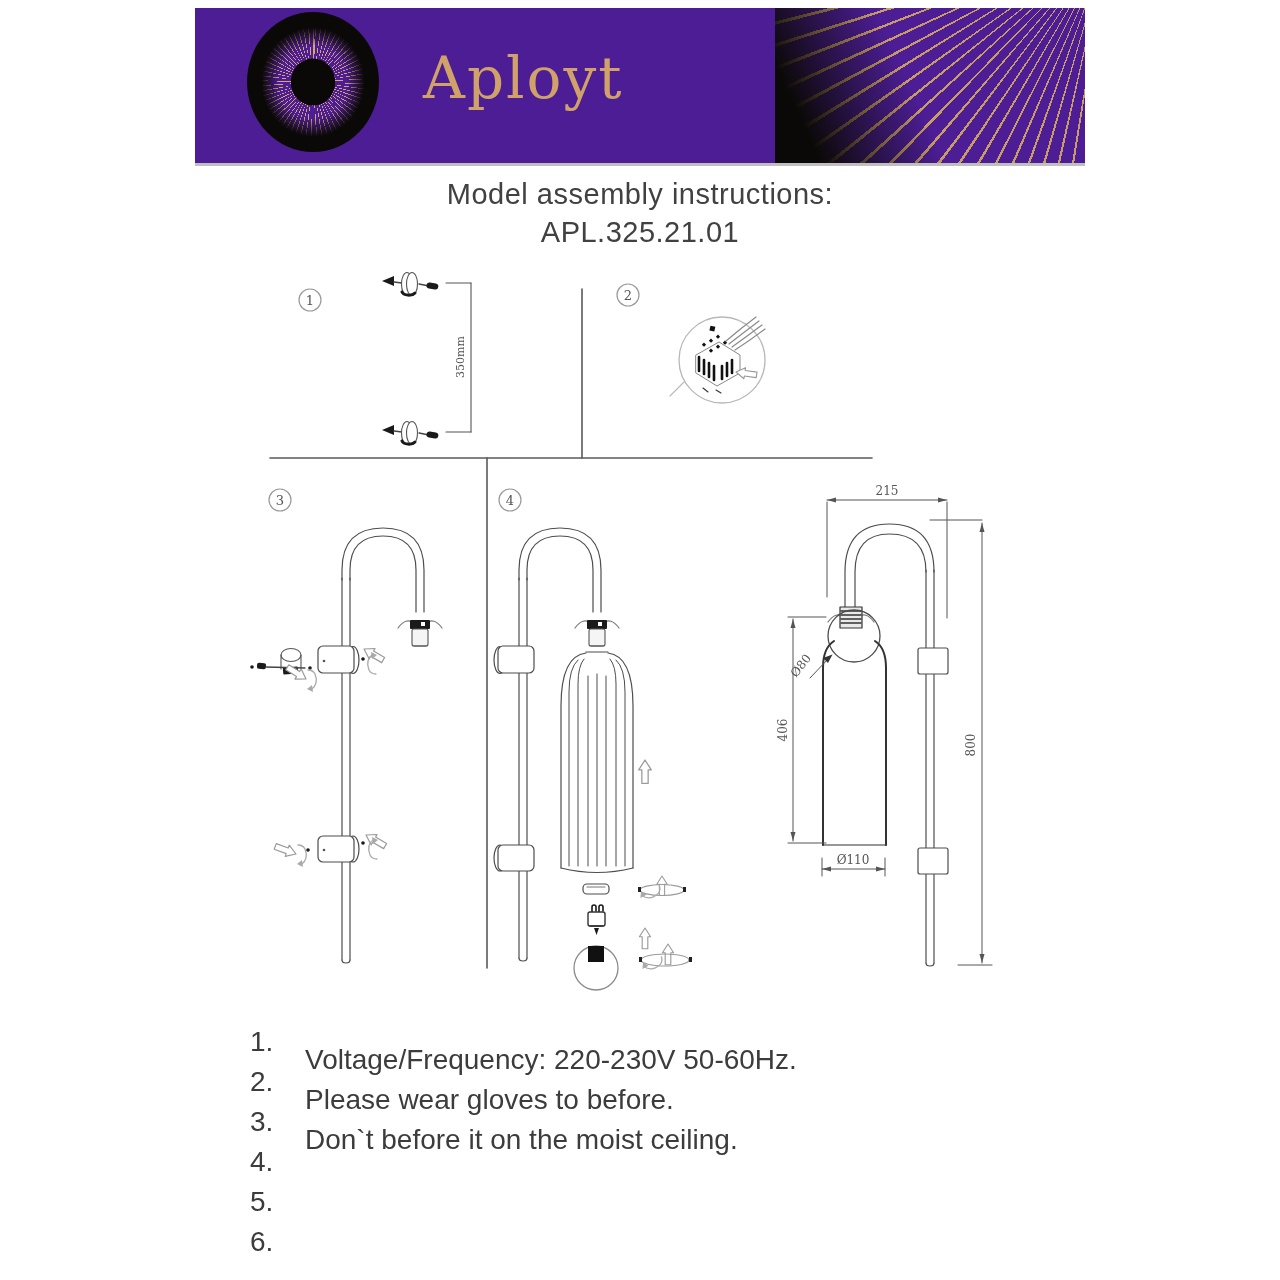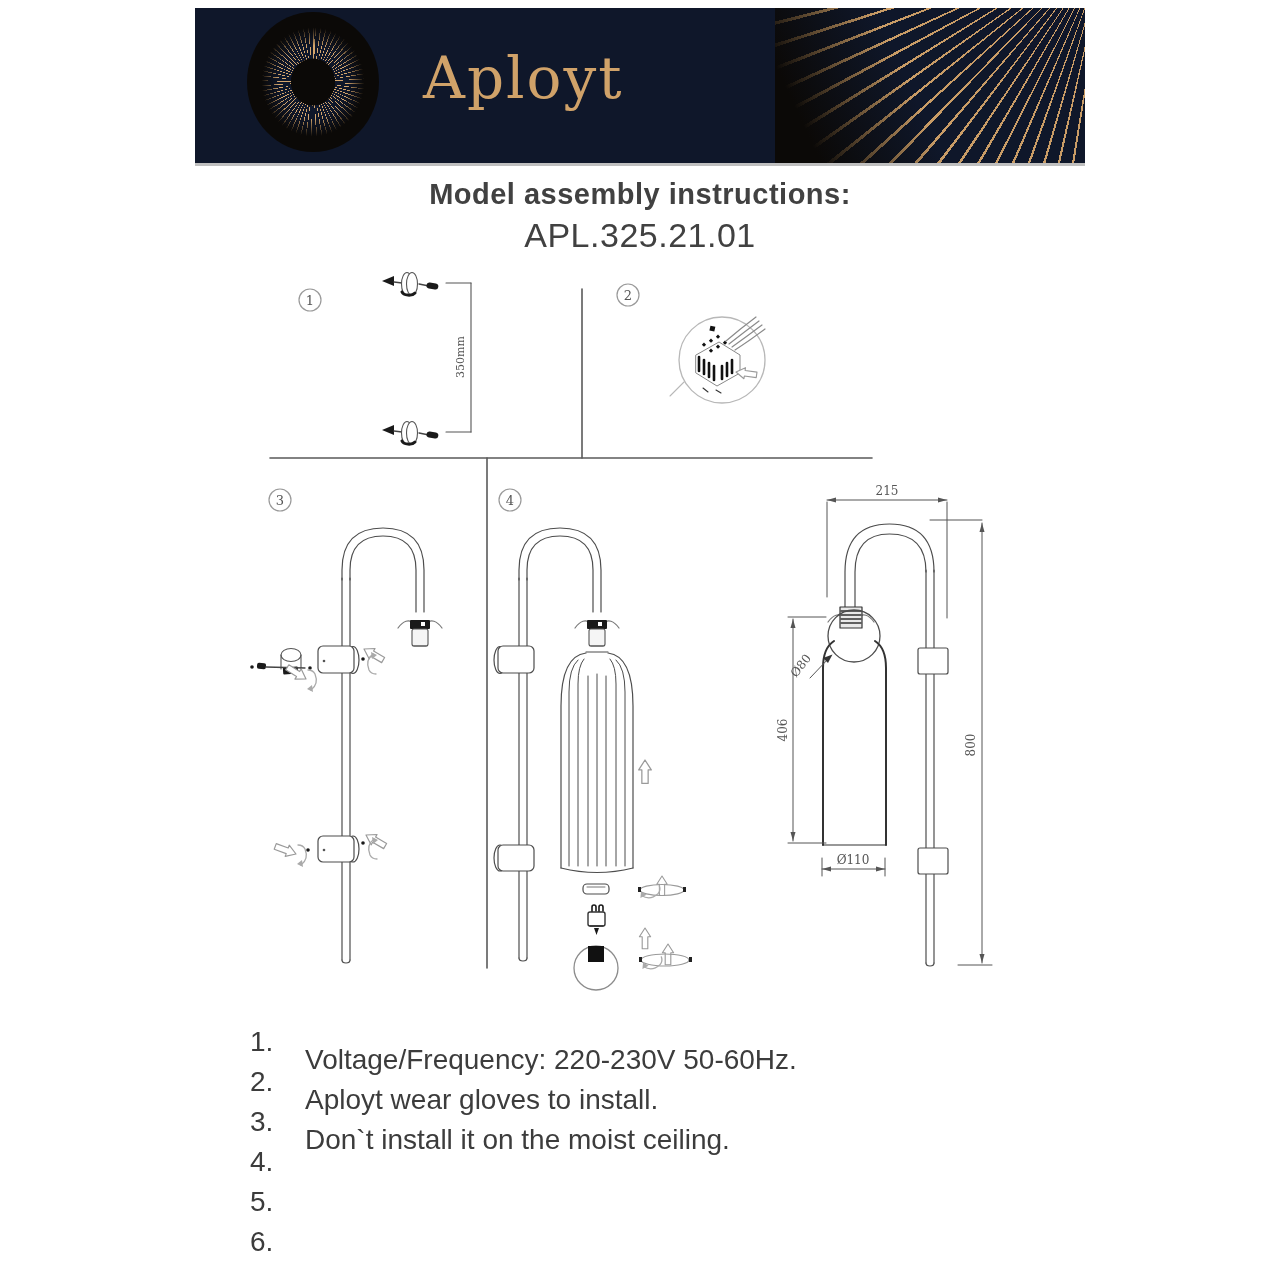--- a/index.html
+++ b/index.html
@@ -3,21 +3,21 @@
 <meta charset="utf-8">
 <style>
   html,body{margin:0;padding:0;}
   body{
     width:1280px;height:1280px;position:relative;background:#ffffff;
     font-family:"Liberation Sans", sans-serif;overflow:hidden;
   }
   
   .banner{
     position:absolute;left:195px;top:8px;width:890px;height:155px;
-    background:#0f172a;border-bottom:3px solid #bfbfbf;overflow:hidden;
+    background:#4c1d95;border-bottom:3px solid #bfbfbf;overflow:hidden;
   }
   .sunburst{
     position:absolute;left:52px;top:4px;width:132px;height:140px;border-radius:50%;
     background:
       radial-gradient(closest-side, #0b0907 0 33%, rgba(11,9,7,0) 34%),
       radial-gradient(closest-side, rgba(11,9,7,0) 0 52%, #0b0907 78%),
       repeating-conic-gradient(from 2deg, #d4a56c 0deg 1.1deg, rgba(11,9,7,0) 1.1deg 5.6deg);
   }
   .brand-name{
     position:absolute;left:228px;top:36px;
@@ -28,22 +28,22 @@
     position:absolute;right:0;top:0;width:310px;height:155px;
     background:
       linear-gradient(245deg, rgba(11,9,7,0) 55%, #0b0907 88%),
       repeating-conic-gradient(from 140deg at 108% -45%, #c99c66 0deg 0.55deg, rgba(11,9,7,0) 0.55deg 3.5deg);
   }
   
   .title-block{
     position:absolute;left:0;top:178px;width:1280px;text-align:center;
     color:#414141;
   }
-  .title-line1{font-size:29px;letter-spacing:.5px;font-weight:bold;}
-  .title-line2{font-size:34px;letter-spacing:.5px;margin-top:5px;}
+  .title-line1{font-size:29px;letter-spacing:.5px;}
+  .title-line2{font-size:29px;letter-spacing:.5px;margin-top:5px;}
   
   .diagram{position:absolute;left:0;top:0;width:1280px;height:1010px;}
   .diagram svg{display:block;}
   text.dim{font-family:"DejaVu Serif", serif;font-size:12px;fill:#555;}
   text.dim-small{font-family:"DejaVu Serif", serif;font-size:11px;fill:#555;}
   text.stepnum{font-family:"DejaVu Serif", serif;font-size:13px;fill:#555;}
   
   .instructions{
     position:absolute;left:250px;top:1022px;width:840px;
     color:#3c3c3c;font-size:28px;
@@ -400,25 +400,25 @@
 </svg>
 </div>
 
 <div class="instructions">
   <div class="instr-row">
     <span class="instr-num">1.</span>
     <span class="instr-text">Voltage/Frequency: 220-230V 50-60Hz.</span>
   </div>
   <div class="instr-row">
     <span class="instr-num">2.</span>
-    <span class="instr-text">Aployt wear gloves to install.</span>
+    <span class="instr-text">Please wear gloves to before.</span>
   </div>
   <div class="instr-row">
     <span class="instr-num">3.</span>
-    <span class="instr-text">Don`t install it on the moist ceiling.</span>
+    <span class="instr-text">Don`t before it on the moist ceiling.</span>
   </div>
   <div class="instr-row">
     <span class="instr-num">4.</span>
   </div>
   <div class="instr-row">
     <span class="instr-num">5.</span>
   </div>
   <div class="instr-row">
     <span class="instr-num">6.</span>
   </div>

